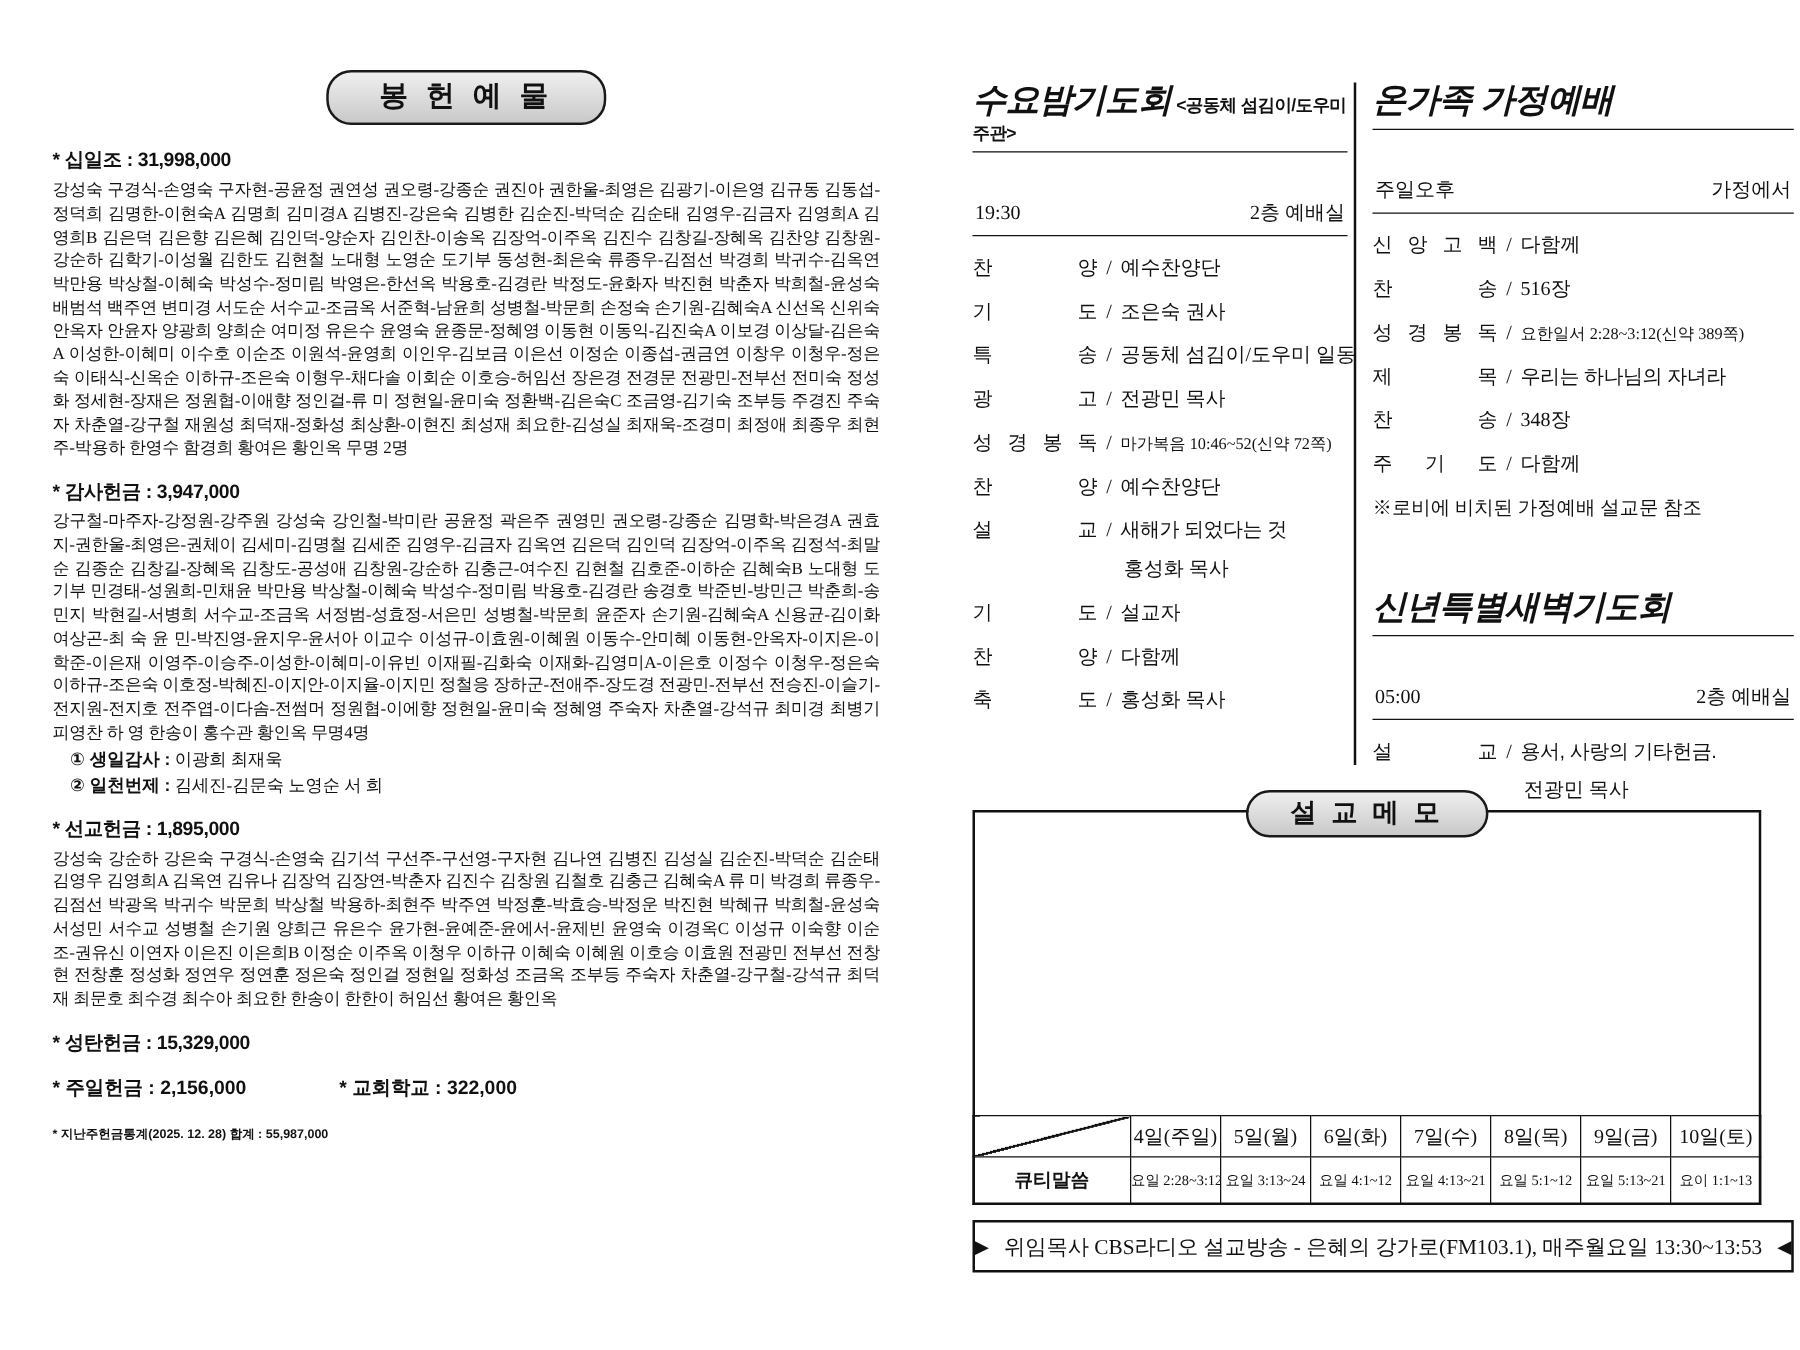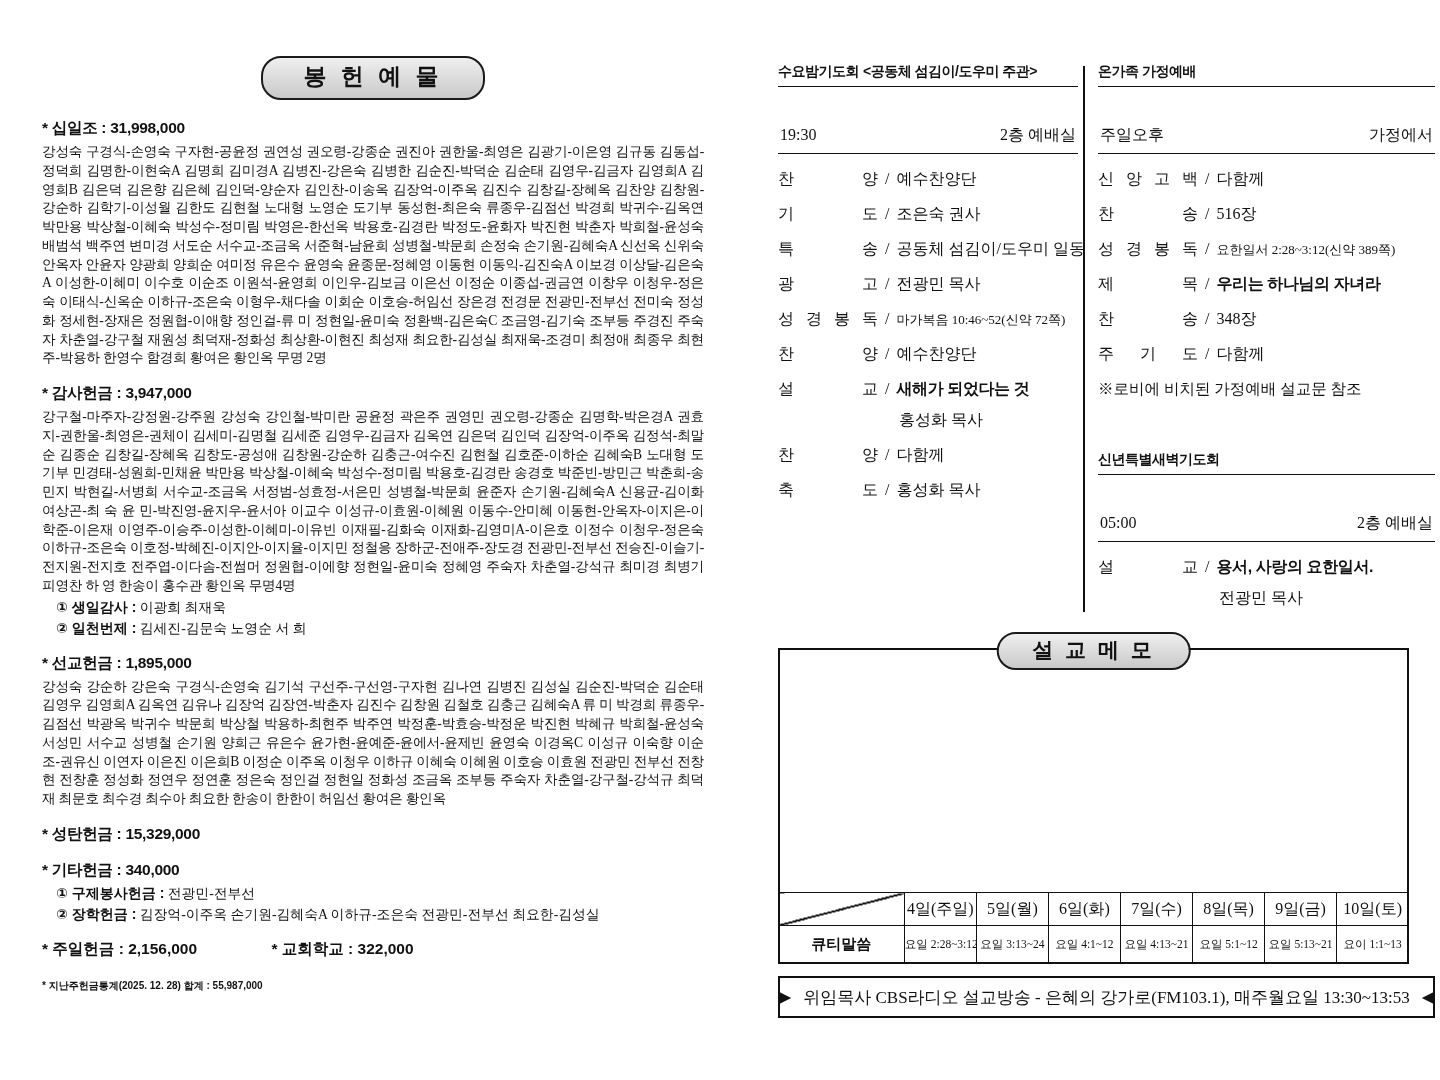--- a/index.html
+++ b/index.html
@@ -32,30 +32,30 @@
             font-weight:700; font-size:10px; }
 
   
   .svc-col { position:absolute; top:62px; }
   .wed { left:778px; width:300px; }
   .fam { left:1098px; width:337px; }
   .vdivider { position:absolute; left:1083px; top:66px; width:2px; height:546px; background:#111; }
 
   .rc-head { border-bottom:1.9px solid #111; padding-bottom:5px; }
   .rc-title { font-family:"Liberation Sans","DejaVu Sans",sans-serif; font-weight:700;
-              font-size:14px; letter-spacing:-0.5px; display:inline; }
+              font-size:27px; letter-spacing:-0.5px; display:inline;font-style:italic; }
   .rc-subtitle { font-family:"Liberation Sans","DejaVu Sans",sans-serif; font-weight:700;
                  font-size:14px; letter-spacing:-0.5px; }
   .rc-meta { display:flex; justify-content:space-between; align-items:baseline;
              border-bottom:1.6px solid #111; padding:6px 2px 7px; font-size:16px;margin-top:32px; }
   .svc-list { margin-top:15px; }
   .svc-item { margin-bottom:14px; font-size:16px; white-space:nowrap; }
   .svc-label { display:inline-block; width:100px; text-align:justify; text-align-last:justify; }
   .svc-sep { margin:0 7px 0 7px; }
-  .v-bold { font-family:"Liberation Sans","DejaVu Sans",sans-serif; font-weight:700;
+  .v-bold { font-family:"Liberation Sans","DejaVu Sans",sans-serif; font-weight:400;
             letter-spacing:-0.4px; }
   .v-small { font-size:13px; }
   .svc-sub { margin:10px 0 0 121px; font-size:16px; }
   .note { margin-top:12px; font-size:15.5px; }
   .dawn-block { margin-top:50px; }
 
   
   .memo-box { position:absolute; left:778px; top:648px; width:631px; height:316px;
               border:2.2px solid #111; }
   .memo-pill { position:absolute; top:-18px; left:50%; transform:translateX(-50%);
@@ -137,39 +137,20 @@
           <div class="sec-h">
             <span>* 성탄헌금 :</span>
             <span>15,329,000</span>
           </div>
 
           <div>
             
           </div>
         </div>
 
-        <div class="sec">
-          <div class="sec-h">
-            <span>* 기타헌금 :</span>
-            <span>340,000</span>
-          </div>
-
-          <div>
-
-              <div class="sub-line">
-                <span class="sub-label">① 구제봉사헌금 :</span>
-                <span>전광민-전부선</span>
-              </div>
-
-              <div class="sub-line">
-                <span class="sub-label">② 장학헌금 :</span>
-                <span>김장억-이주옥 손기원-김혜숙A 이하규-조은숙 전광민-전부선 최요한-김성실</span>
-              </div>
-            </div>
-        </div>
       </div>
 
     <div class="totals">
       
     
         <span class="tot">
           <span>* 주일헌금 :</span>
           <span>2,156,000</span>
         </span>
       
@@ -223,20 +204,24 @@
         <div class="svc-item">
           <span class="svc-label">찬 양</span><span class="svc-sep">/</span><span class="svc-value">예수찬양단</span>
           
         </div>
 
         <div class="svc-item">
           <span class="svc-label">설 교</span><span class="svc-sep">/</span><span class="svc-value v-bold">새해가 되었다는 것</span>
           <div class="svc-sub">홍성화 목사</div>
         </div>
 
+        <div class="svc-item">
+          <span class="svc-label">기 도</span><span class="svc-sep">/</span><span class="svc-value">설교자</span>
+          
+        </div>
 
         <div class="svc-item">
           <span class="svc-label">찬 양</span><span class="svc-sep">/</span><span class="svc-value">다함께</span>
           
         </div>
 
         <div class="svc-item">
           <span class="svc-label">축 도</span><span class="svc-sep">/</span><span class="svc-value">홍성화 목사</span>
           
         </div>
@@ -291,21 +276,21 @@
       <div class="rc-head">
         <h2 class="rc-title">신년특별새벽기도회</h2>
       </div>
       <div class="rc-meta">
         <span>05:00</span>
         <span>2층 예배실</span>
       </div>
       <div class="svc-list">
 
           <div class="svc-item">
-            <span class="svc-label">설 교</span><span class="svc-sep">/</span><span class="svc-value v-bold">용서, 사랑의 요한일서.</span>
+            <span class="svc-label">설 교</span><span class="svc-sep">/</span><span class="svc-value v-bold">용서, 사랑의 기타헌금.</span>
             <div class="svc-sub">전광민 목사</div>
           </div>
         </div>
     </div>
   </section>
 
   <section class="memo-box">
     <div class="pill memo-pill">설 교 메 모</div>
     <table class="qt-table">
       <tbody>

